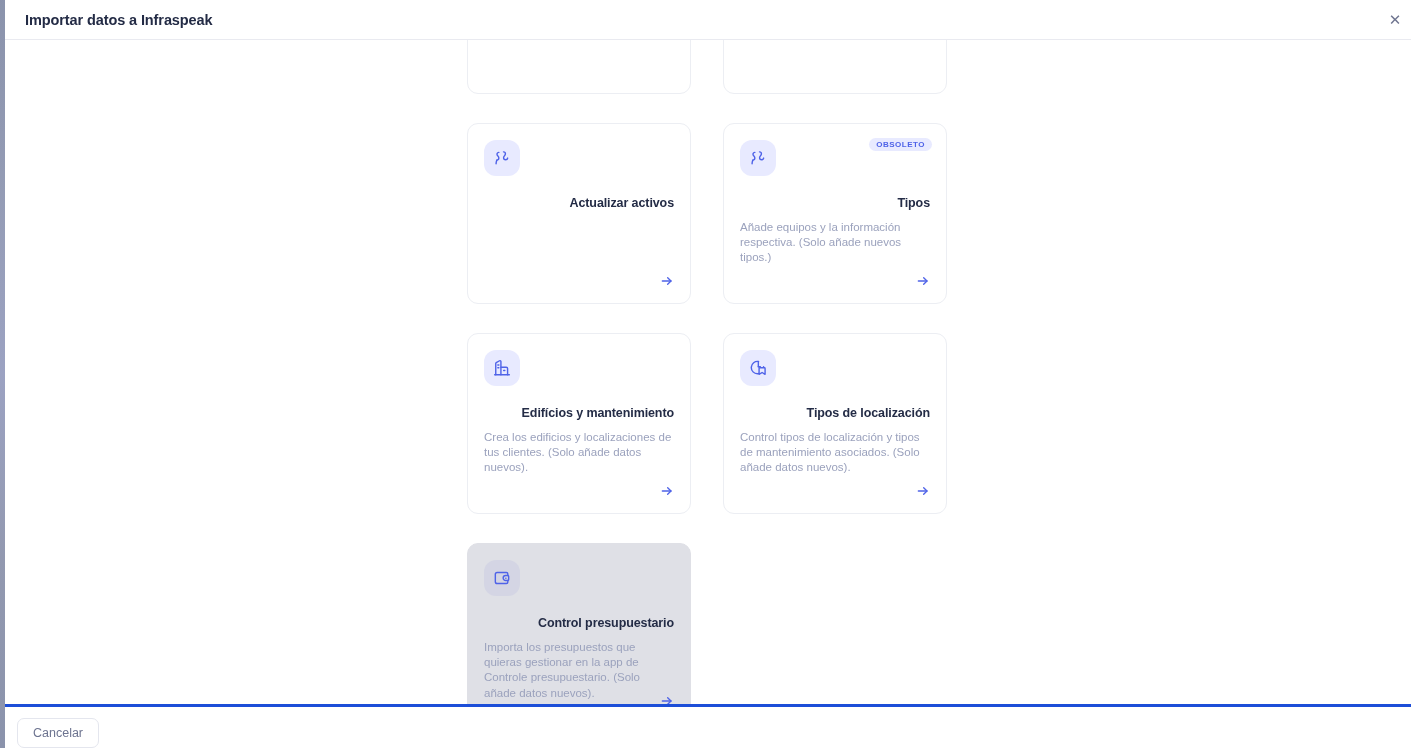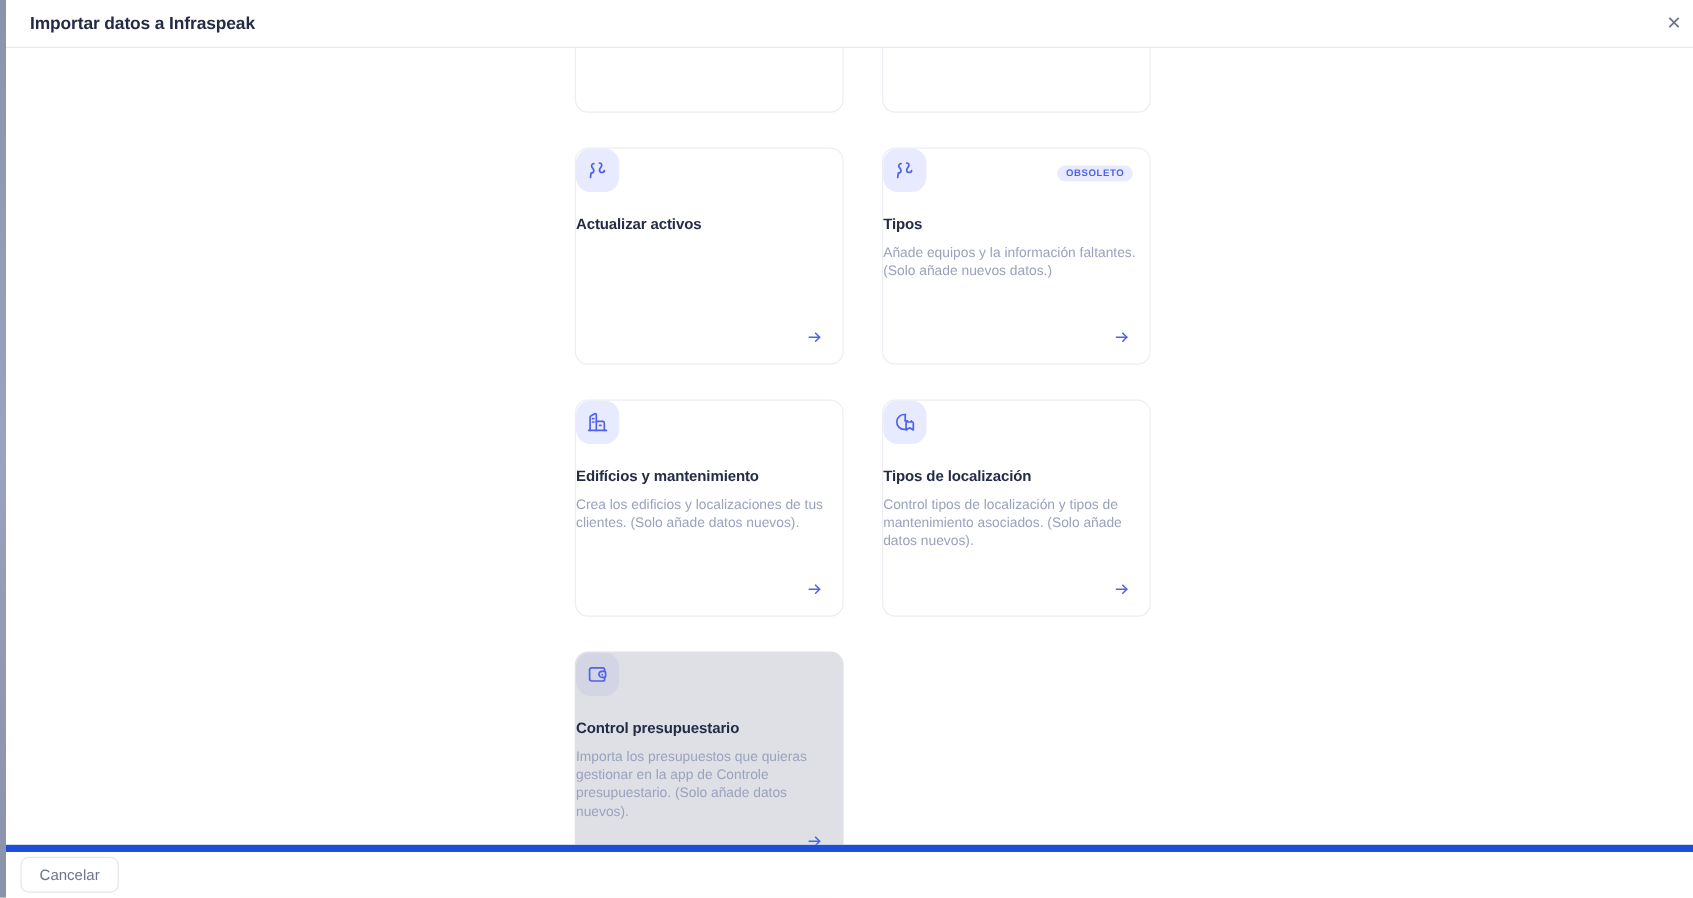--- a/index.html
+++ b/index.html
@@ -88,22 +88,22 @@
     row-gap: 29px;
   }
 
   .card {
     position: relative;
     width: 224px;
     height: 181px;
     border: 1px solid #eceef3;
     border-radius: 11px;
     background: #ffffff;
+    padding: 16px;
     cursor: pointer;
-    margin-left: 12px;
   }
   .card.is-hovered {
     background: #dfe0e6;
     border-color: #dfe0e6;
   }
   .card.is-clipped { visibility: hidden; }
   .card.is-clipped.show-shell { visibility: visible; }
 
   .card-icon-wrap {
     width: 36px;
@@ -131,20 +131,21 @@
     padding: 3px 7px 2px 7px;
     line-height: 1;
   }
 
   .card-title {
     margin-top: 20px;
     font-size: 12.5px;
     font-weight: 700;
     color: #242c46;
     letter-spacing: -0.1px;
+    text-align: right;
   }
 
   .card-desc {
     margin-top: 10px;
     font-size: 11.5px;
     line-height: 1.32;
     color: #9ba2bd;
   }
 
   .card-arrow {
@@ -155,23 +156,23 @@
     height: 18px;
     display: flex;
     align-items: center;
     justify-content: center;
   }
 
   
   #modal-footer {
     height: 44px;
     min-height: 44px;
-    border-top: 6px solid #1d4ed8;
-    display: flex;
-    align-items: center;
+    border-top: 3px solid #1d4ed8;
+    display: flex;
+    align-items: flex-end;
     background: #ffffff;
     position: relative;
     z-index: 2;
   }
   #cancel-button {
     margin-left: 12px;
     background: #ffffff;
     border: 1px solid #e4e6ee;
     border-radius: 7px;
     color: #6d7490;
@@ -243,21 +244,21 @@
         <div class="card">
           <div class="card-icon-wrap">
             <svg width="20" height="20" viewBox="0 0 24 24" fill="none" stroke="#4f63e8" stroke-width="1.7" stroke-linecap="round" stroke-linejoin="round">
               <path d="M8.3 5.2c-1.3 0-2.3 1-2.3 2.3 0 1 .5 1.6 1.1 2.2.7.8 1.1 1.4 1.1 2.4 0 1.4-1.1 2.5-2.5 2.5"></path>
               <path d="M13.8 4.6c1.3 0 2.3 1 2.3 2.3 0 1-.5 1.6-1.1 2.3-.7.7-1.1 1.4-1.1 2.4 0 1.4 1.1 2.5 2.5 2.5 1.3 0 2.2-.8 2.4-2"></path>
               <path d="M5.7 14.6c-.5 1.5-.8 3-.8 4.4"></path>
             </svg>
           </div>
           <div class="badge">OBSOLETO</div>
           <div class="card-title">Tipos</div>
-          <div class="card-desc">Añade equipos y la información faltantes. (Solo añade nuevos datos.)</div>
+          <div class="card-desc">Añade equipos y la información respectiva. (Solo añade nuevos tipos.)</div>
           <div class="card-arrow">
             <svg width="16" height="16" viewBox="0 0 24 24" fill="none" stroke="#4f63e8" stroke-width="2" stroke-linecap="round" stroke-linejoin="round">
               <path d="M5 12h13"></path>
               <path d="M13 7l5 5-5 5"></path>
             </svg>
           </div>
         </div>
         <div class="card">
           <div class="card-icon-wrap">
             <svg width="20" height="20" viewBox="0 0 24 24" fill="none" stroke="#4f63e8" stroke-width="1.7" stroke-linecap="round" stroke-linejoin="round">

